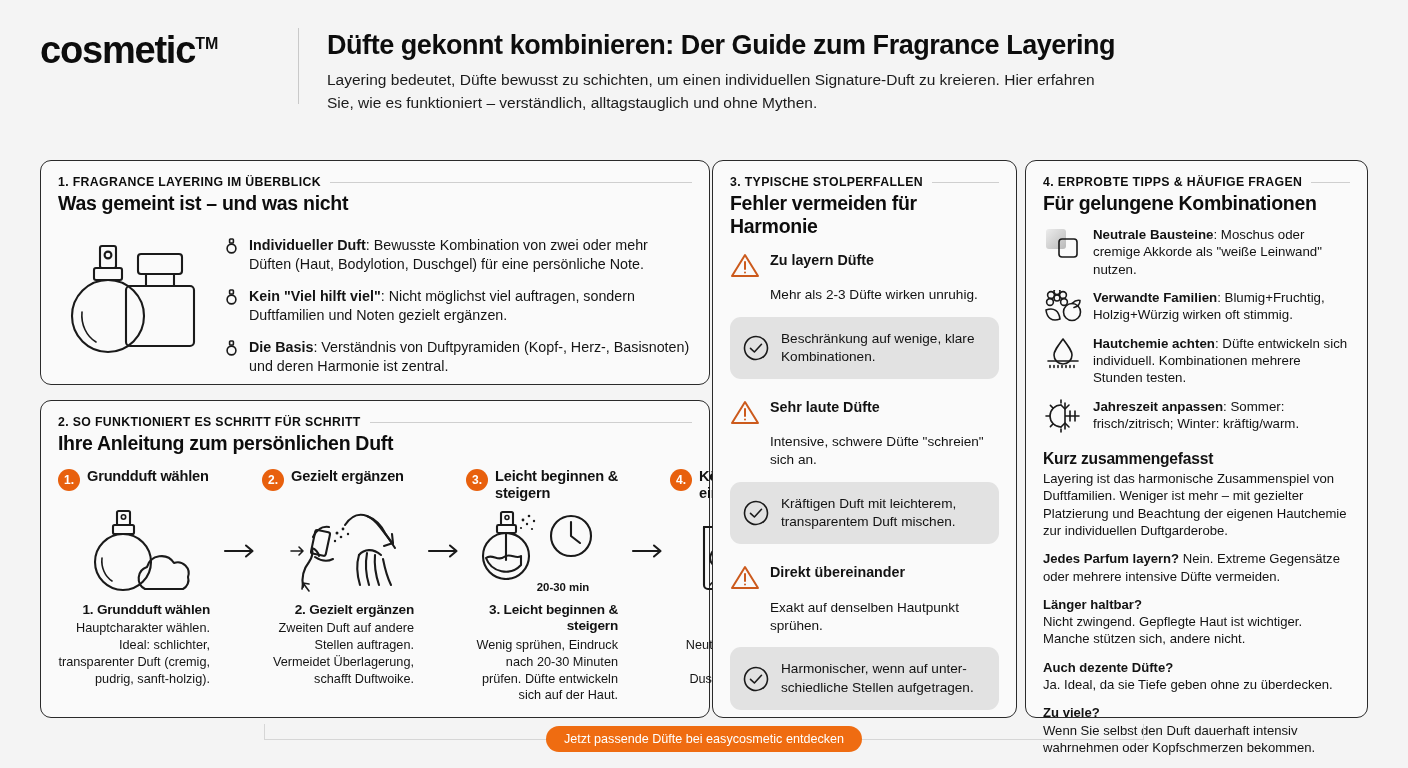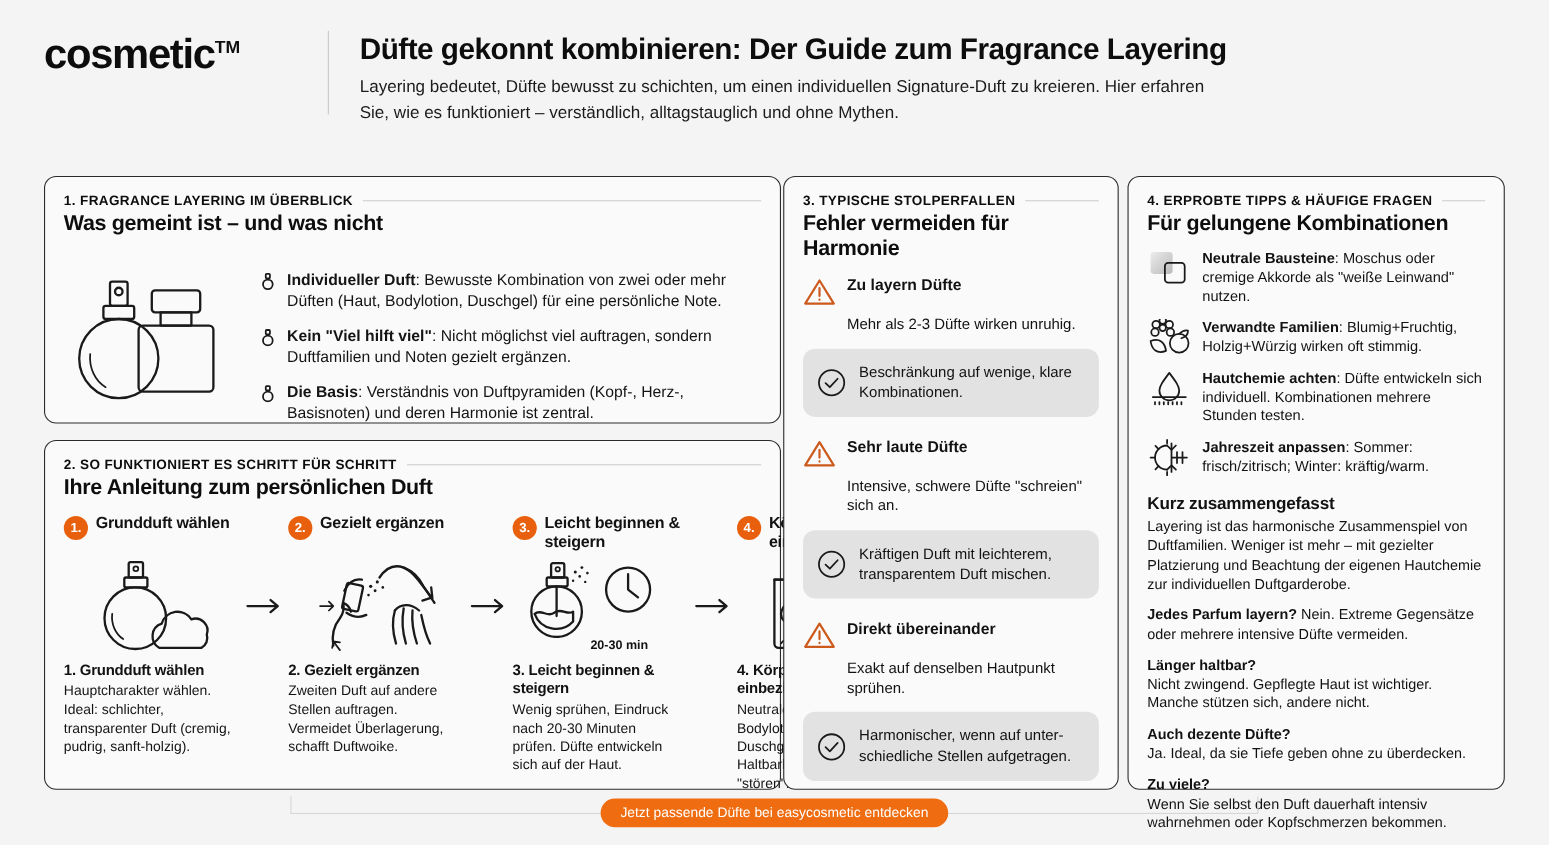--- a/index.html
+++ b/index.html
@@ -32,21 +32,21 @@
   .eyebrow-rule { flex: 1; height: 1px; background: #cfcfcf; }
   .panel-h2 { font-size: 19.5px; font-weight: bold; letter-spacing: -0.3px; margin-top: 3px; color: #0d0d0d; }
 
   
   #panel1 { left: 40px;   top: 160px; width: 670px; height: 225px; }
   #panel2 { left: 40px;   top: 400px; width: 670px; height: 318px; }
   #panel3 { left: 712px;  top: 160px; width: 305px; height: 558px; }
   #panel4 { left: 1025px; top: 160px; width: 343px; height: 558px; }
 
   
-  .p1-body { display: flex; margin-top: 29px; gap: 14px; }
+  .p1-body { display: flex; margin-top: 19px; gap: 2px; }
   .p1-art { width: 165px; flex: none; display: flex; align-items: flex-start; justify-content: center; padding-top: 6px; }
   .p1-list { flex: 1; padding-top: 2px; }
   .p1-item { display: flex; gap: 9px; margin-bottom: 13px; }
   .p1-item:last-child { margin-bottom: 0; }
   .bullet-ico { flex: none; width: 15px; padding-top: 2px; }
   .p1-txt { font-size: 14.3px; line-height: 1.33; color: #141414; }
   .p1-txt b { font-weight: bold; }
 
   
   .steps-head { display: flex; margin-top: 13px; }
@@ -55,21 +55,21 @@
   .num-badge { flex: none; width: 22px; height: 22px; border-radius: 50%; background: #e8600d;
                color: #fff; font-size: 12px; font-weight: bold; display: flex;
                align-items: center; justify-content: center; margin-top: 1px; }
   .step-title { font-size: 14.6px; font-weight: bold; line-height: 1.17; letter-spacing: -0.2px; }
 
   .steps-art { display: flex; margin-top: 6px; align-items: center; height: 86px; }
   .art-col { width: 160px; flex: none; display: flex; align-items: center; justify-content: center; height: 86px; }
   .arrow-col { width: 44px; flex: none; display: flex; align-items: center; justify-content: center; }
 
   .steps-body { display: flex; margin-top: 8px; }
-  .body-col { width: 160px; flex: none; padding-right: 8px; }
+  .body-col { width: 160px; flex: none; padding-right: 8px; text-align: right; }
   .body-title { font-size: 13.6px; font-weight: bold; line-height: 1.2; letter-spacing: -0.2px; }
   .body-desc { font-size: 12.7px; line-height: 1.33; margin-top: 2px; color: #141414; }
 
   
   .p3-block { margin-top: 14px; }
   .mistake { display: flex; gap: 10px; align-items: flex-start; }
   .mist-txt { flex: 1; }
   .mist-title { font-size: 14.3px; font-weight: bold; line-height: 1.2; }
   .mist-desc { font-size: 13.6px; line-height: 1.32; margin-top: 17px; }
   .solution { display: flex; gap: 11px; align-items: center; background: #e2e2e2;

